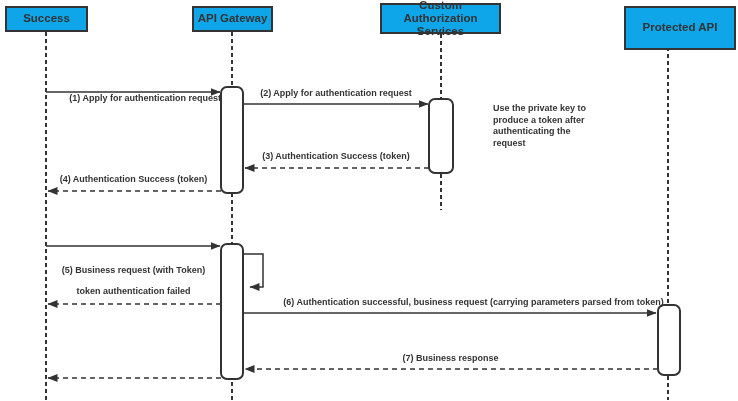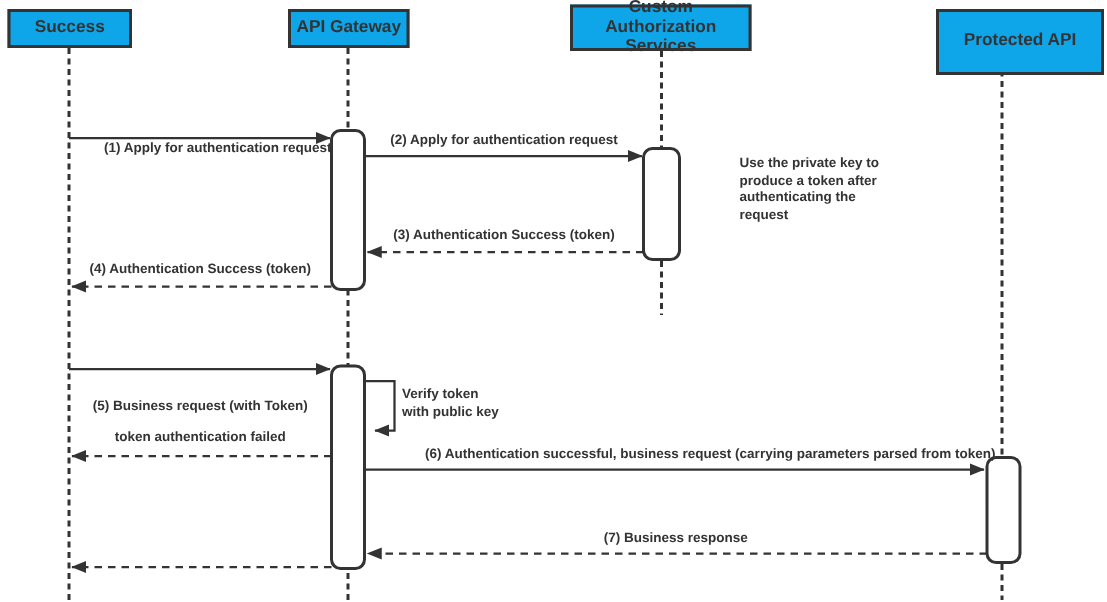--- a/index.html
+++ b/index.html
@@ -60,21 +60,19 @@
   <div class="participant" style="left:5px;top:6px;width:83px;height:26px;">Success</div>
   <div class="participant" style="left:192px;top:6px;width:81px;height:26px;">API Gateway</div>
   <div class="participant" style="left:380px;top:3px;width:121px;height:31px;">Custom Authorization Services</div>
   <div class="participant" style="left:624px;top:6px;width:112px;height:44px;">Protected API</div>
 
   <div class="msg" style="left:46px;top:93px;width:175px;text-align:right;">(1) Apply for authentication request</div>
   <div class="msg" style="left:243px;top:88px;width:186px;">(2) Apply for authentication request</div>
   <div class="msg" style="left:243px;top:151px;width:186px;">(3) Authentication Success (token)</div>
   <div class="msg" style="left:46px;top:174px;width:175px;">(4) Authentication Success (token)</div>
   <div class="msg" style="left:46px;top:229px;width:175px;margin-top:36px;">(5) Business request (with Token)</div>
-  <div class="note pre" style="left:268px;top:257px;width:100px;">Verify token
-with public key</div>
   <div class="msg" style="left:46px;top:286px;width:175px;">token authentication failed</div>
   <div class="msg" style="left:243px;top:297px;width:415px;padding-left:23px;">(6) Authentication successful, business request (carrying parameters parsed from token)</div>
   <div class="msg" style="left:243px;top:353px;width:415px;">(7) Business response</div>
 
   <div class="note" style="left:461px;top:103px;width:96px;margin-left:32px;">Use the private key to produce a token after authenticating the request</div>
 
 </div>
 
 </body></html>

